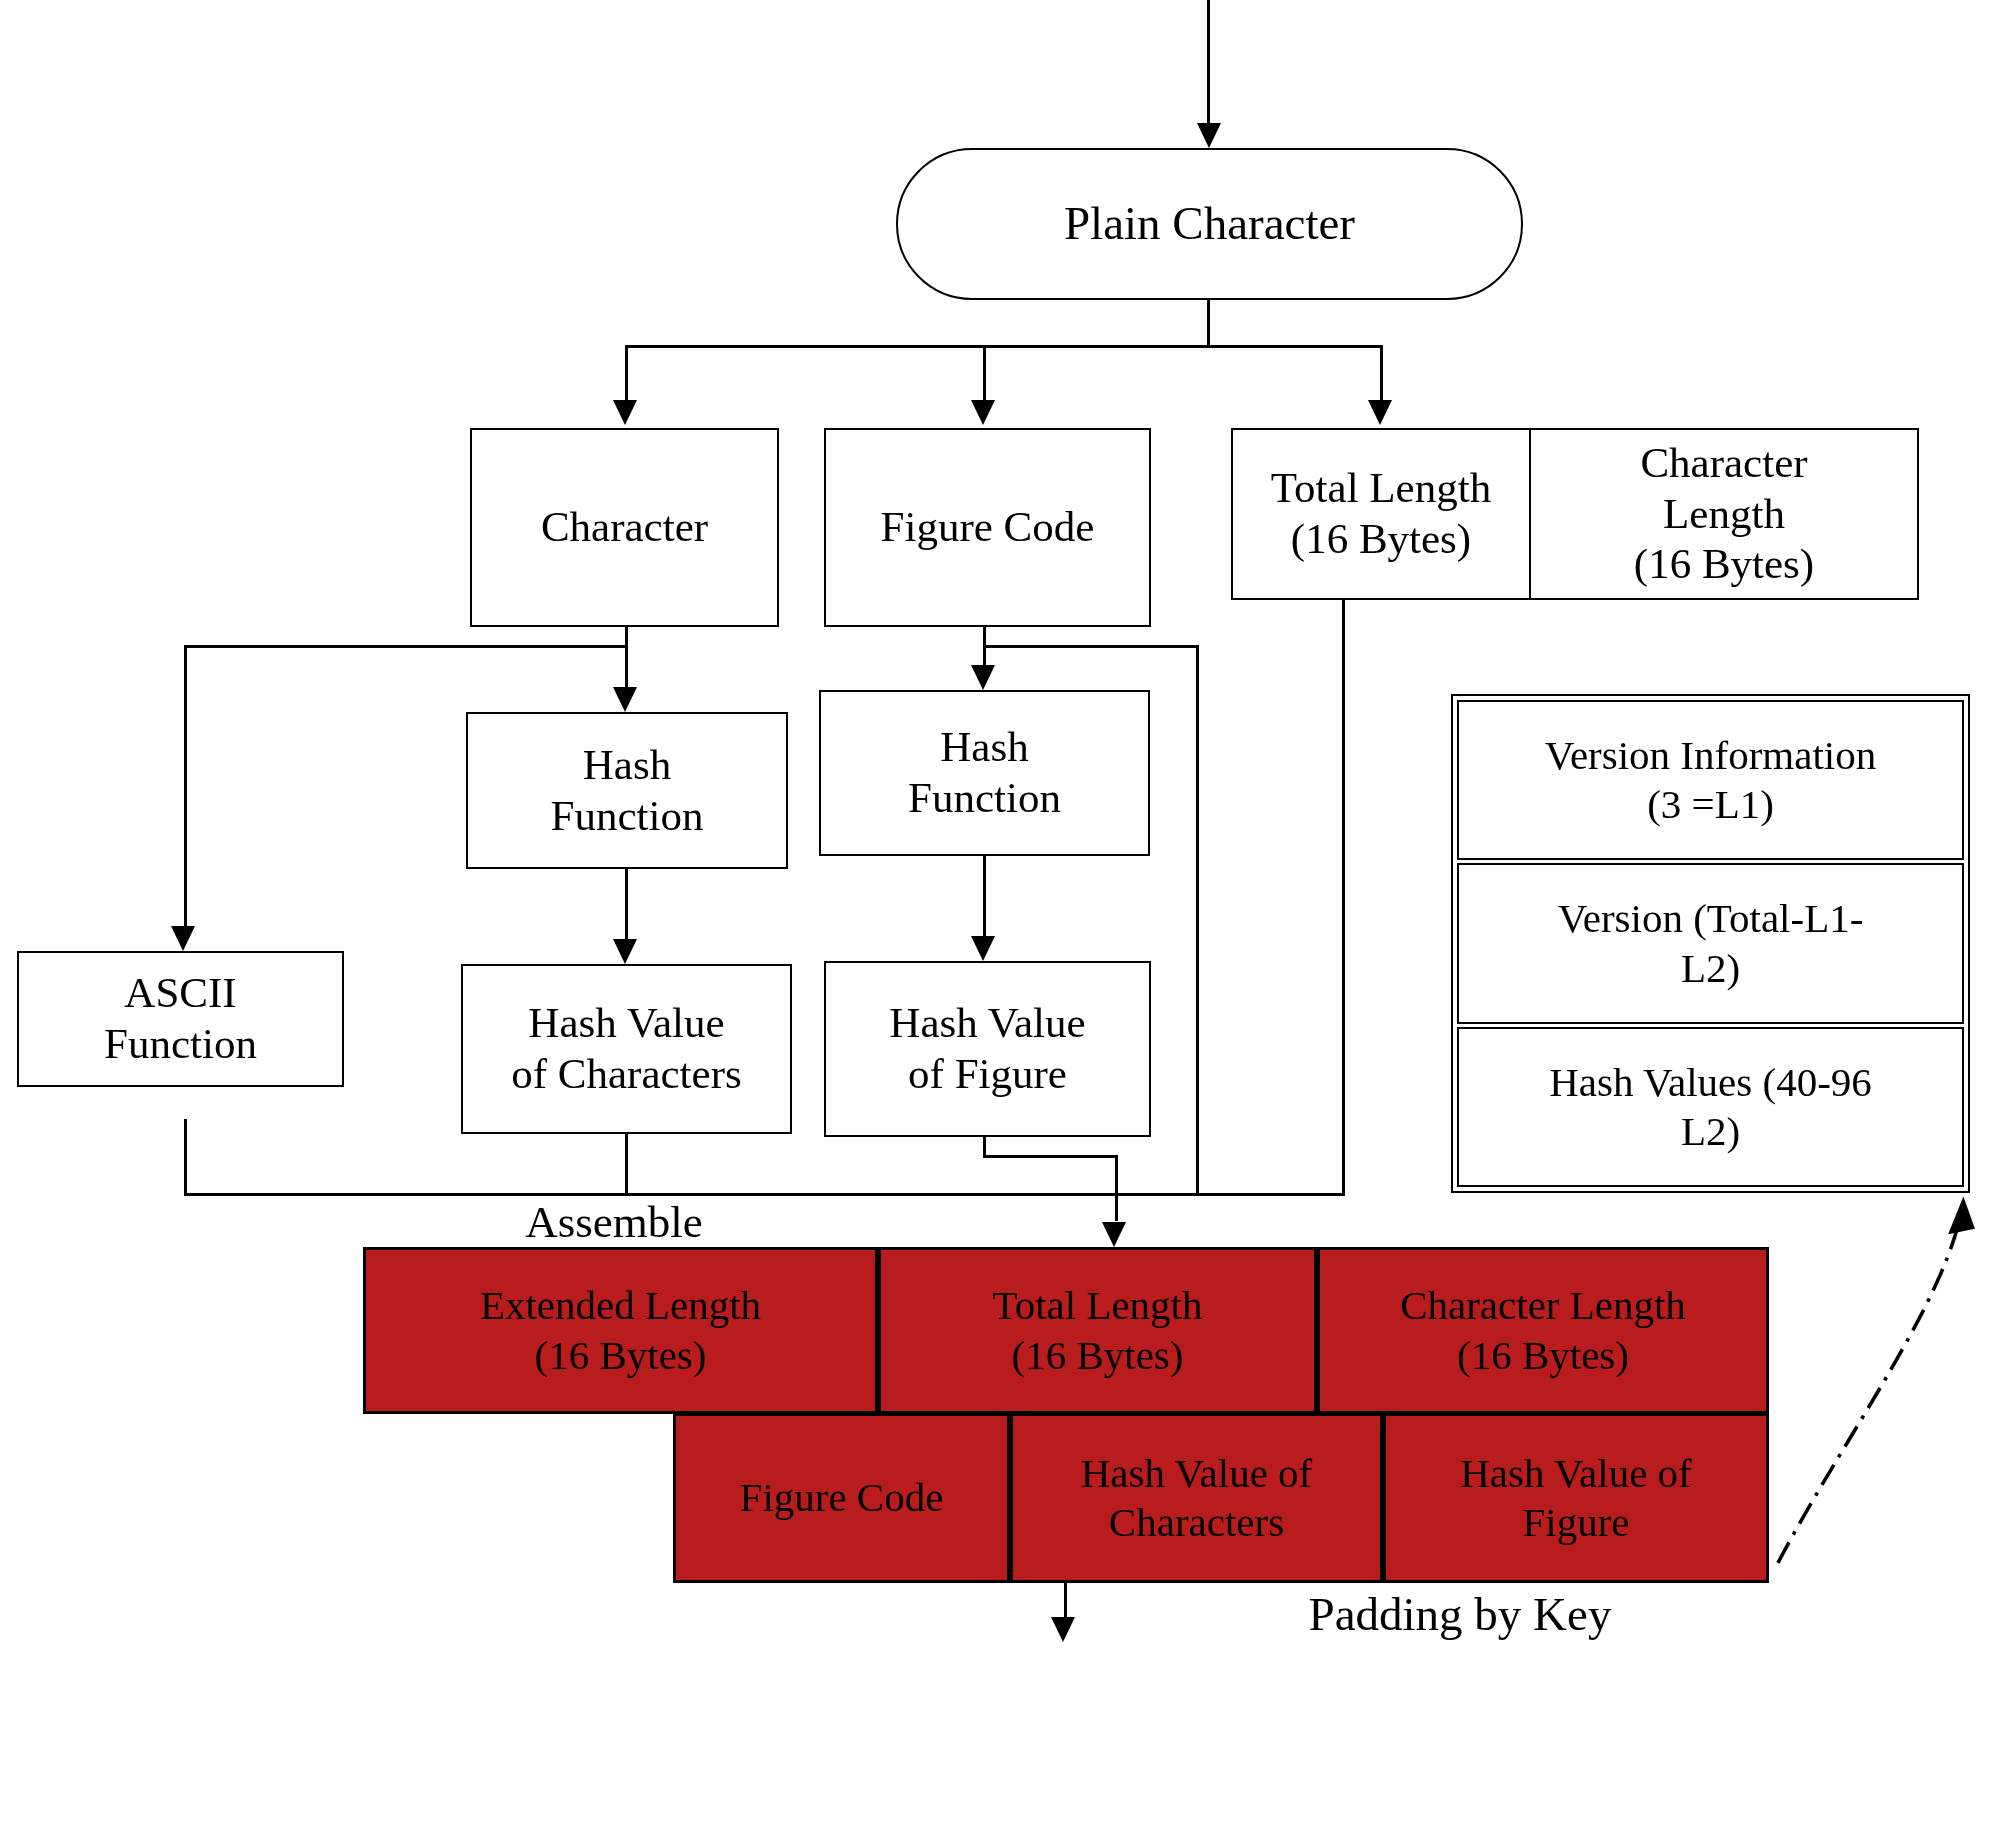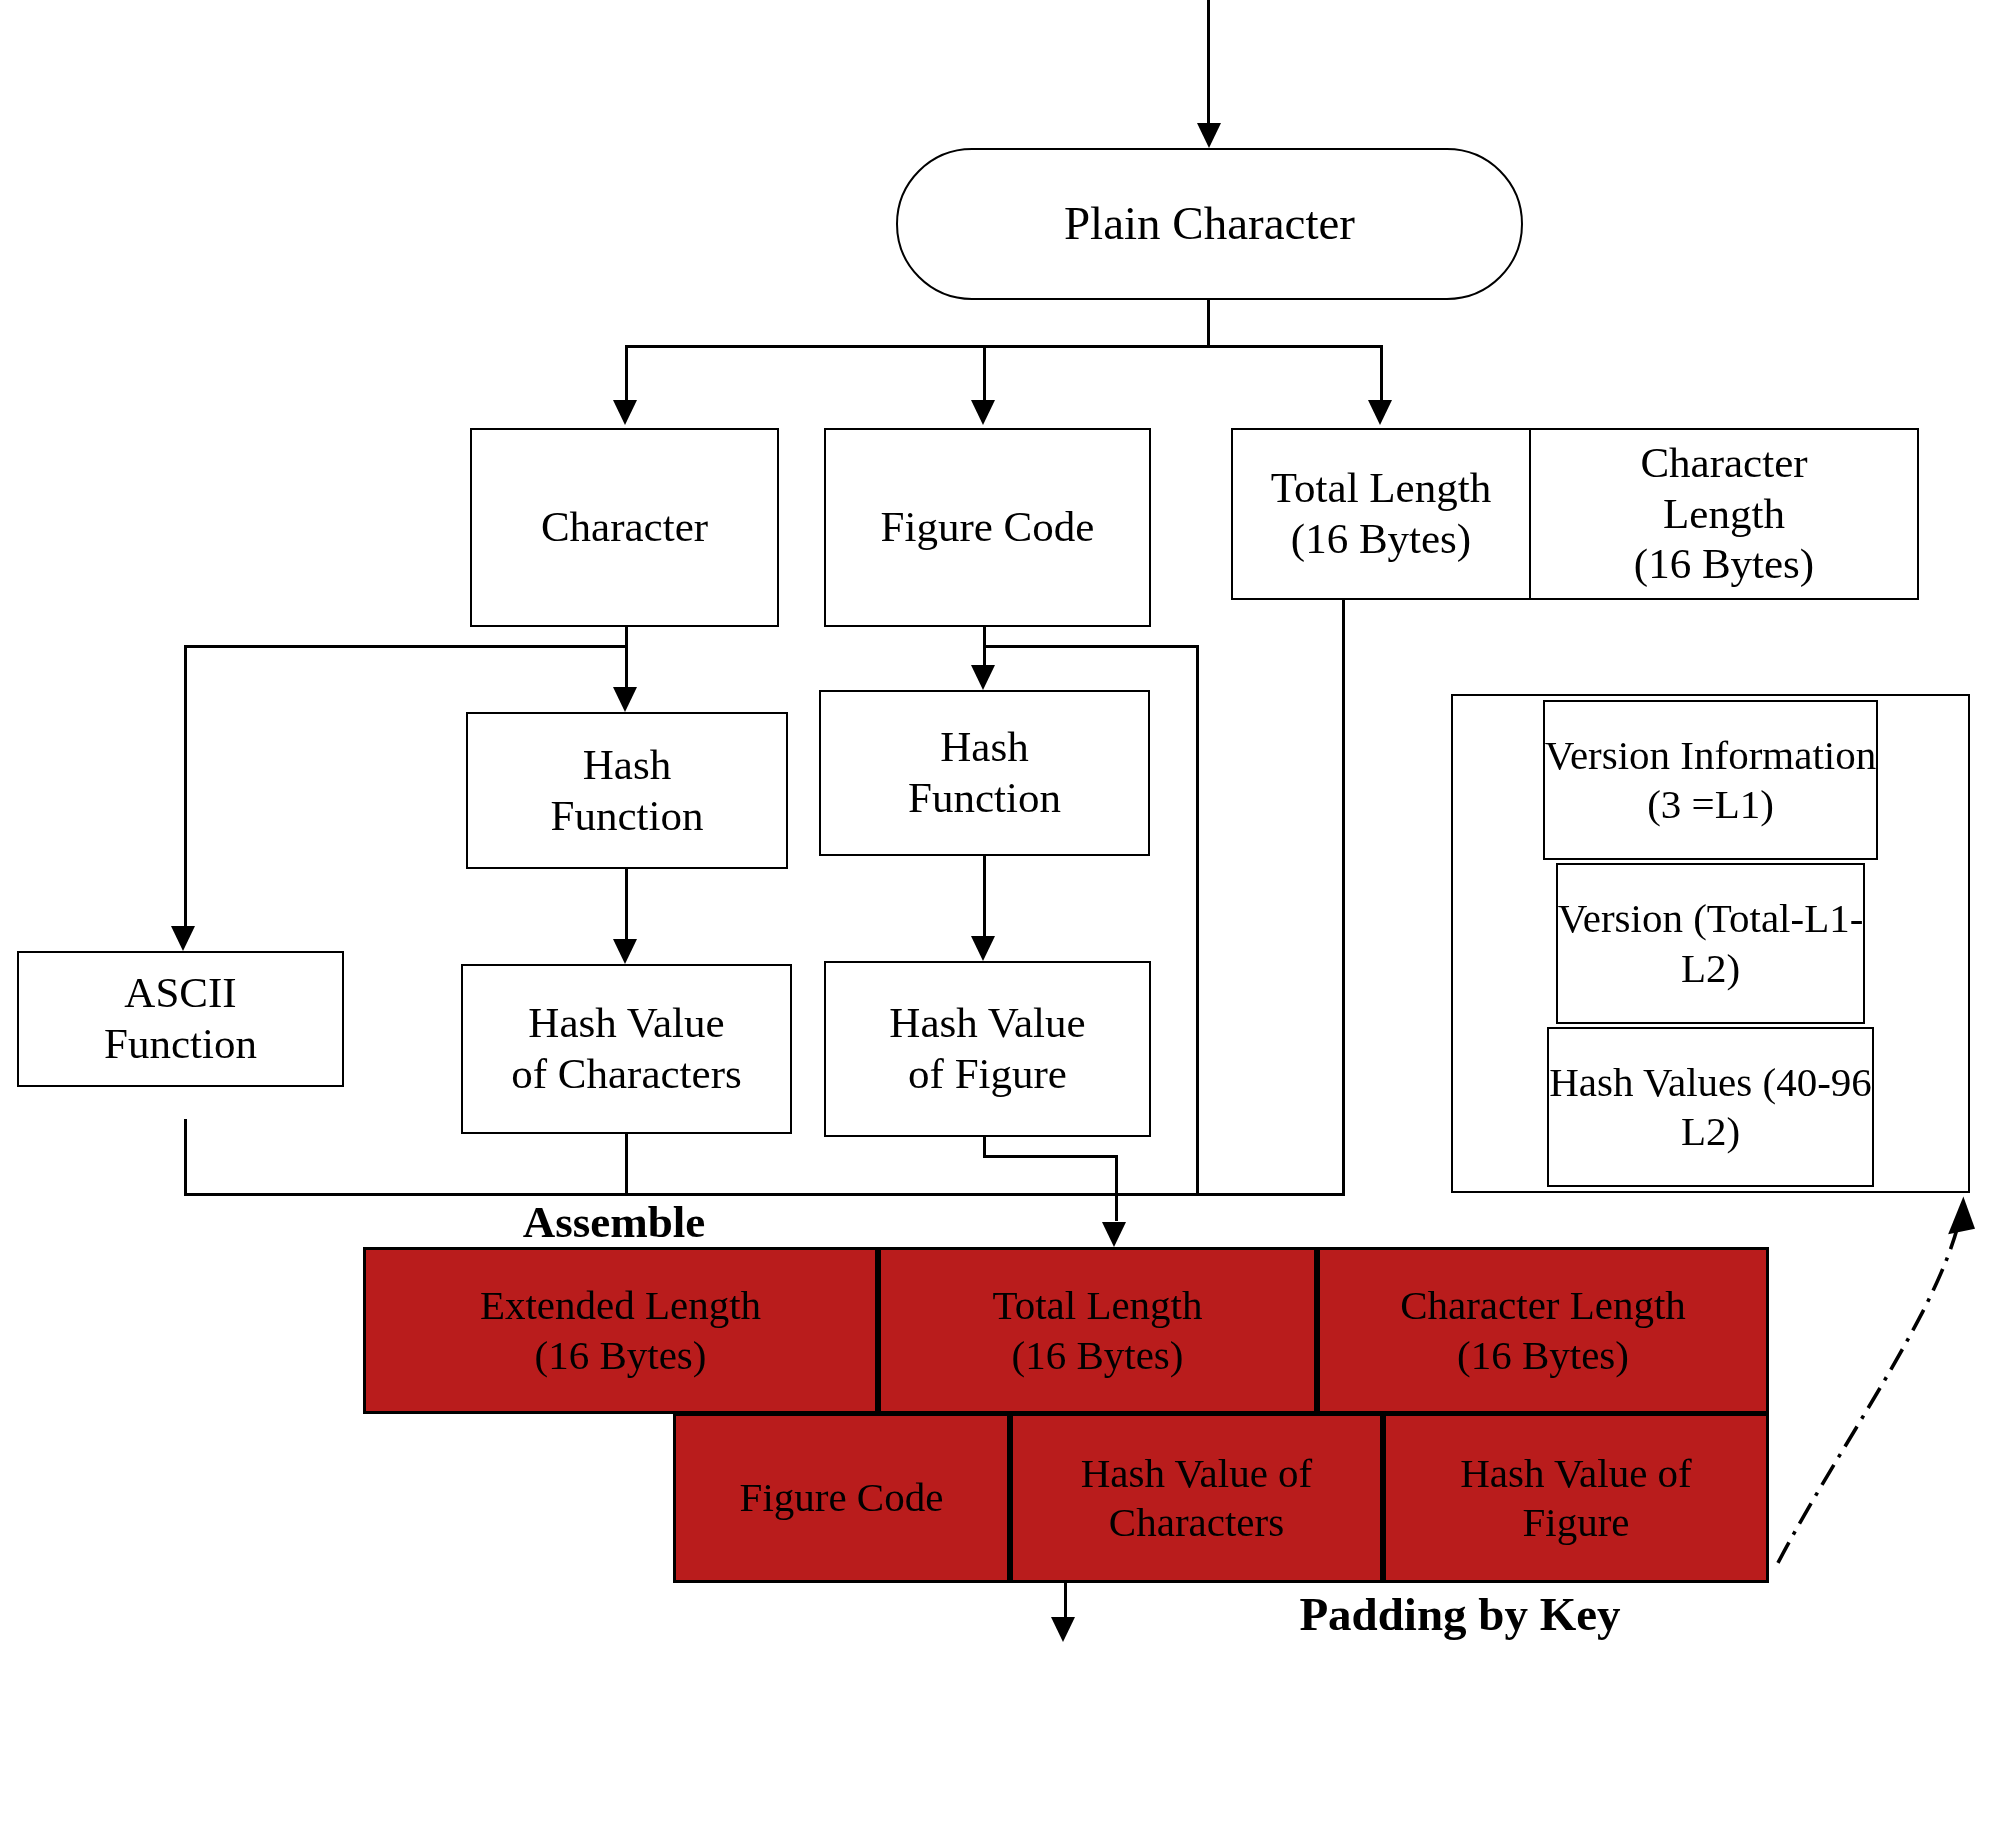--- a/index.html
+++ b/index.html
@@ -6,26 +6,26 @@
   #canvas{position:relative;width:2002px;height:1845px;background:#fff;overflow:hidden;
           font-family:"Liberation Serif","DejaVu Serif",serif;color:#000;}
   .box{position:absolute;border:2.7px solid #000;background:#fff;display:flex;
        align-items:center;justify-content:center;text-align:center;
        white-space:pre-line;font-size:43px;line-height:1.18;box-sizing:border-box;}
   .stadium{border-radius:79px;font-size:47px;}
   .hline,.vline{position:absolute;background:#000;}
   .ah-down{position:absolute;width:0;height:0;border-left:12.5px solid transparent;
            border-right:12.5px solid transparent;border-top:25px solid #000;}
   .flabel{position:absolute;font-size:45px;white-space:nowrap;display:flex;
-          align-items:center;justify-content:center;font-weight:bold;}
+          align-items:center;justify-content:center;}
   .cell{position:absolute;border:3.6px solid #000;background:#b91c1c;display:flex;
         align-items:center;justify-content:center;text-align:center;
         white-space:pre-line;font-size:41px;line-height:1.2;box-sizing:border-box;}
   .vbox-outer{position:absolute;border:2.7px solid #000;background:#fff;box-sizing:border-box;
-              display:flex;flex-direction:column;gap:2.7px;padding:3.6px;align-items:center;}
+              display:flex;flex-direction:column;gap:2.7px;padding:3.6px;}
   .vbox-cell{border:2.7px solid #000;flex:1;display:flex;align-items:center;justify-content:center;
              text-align:center;white-space:pre-line;font-size:41px;line-height:1.2;}
   svg{position:absolute;left:0;top:0;pointer-events:none;}
 </style>
 </head>
 <body>
 
 <div id="canvas">
 
   <div class="vline" style="left:1207px;top:0;width:2.7px;height:123px"></div>

